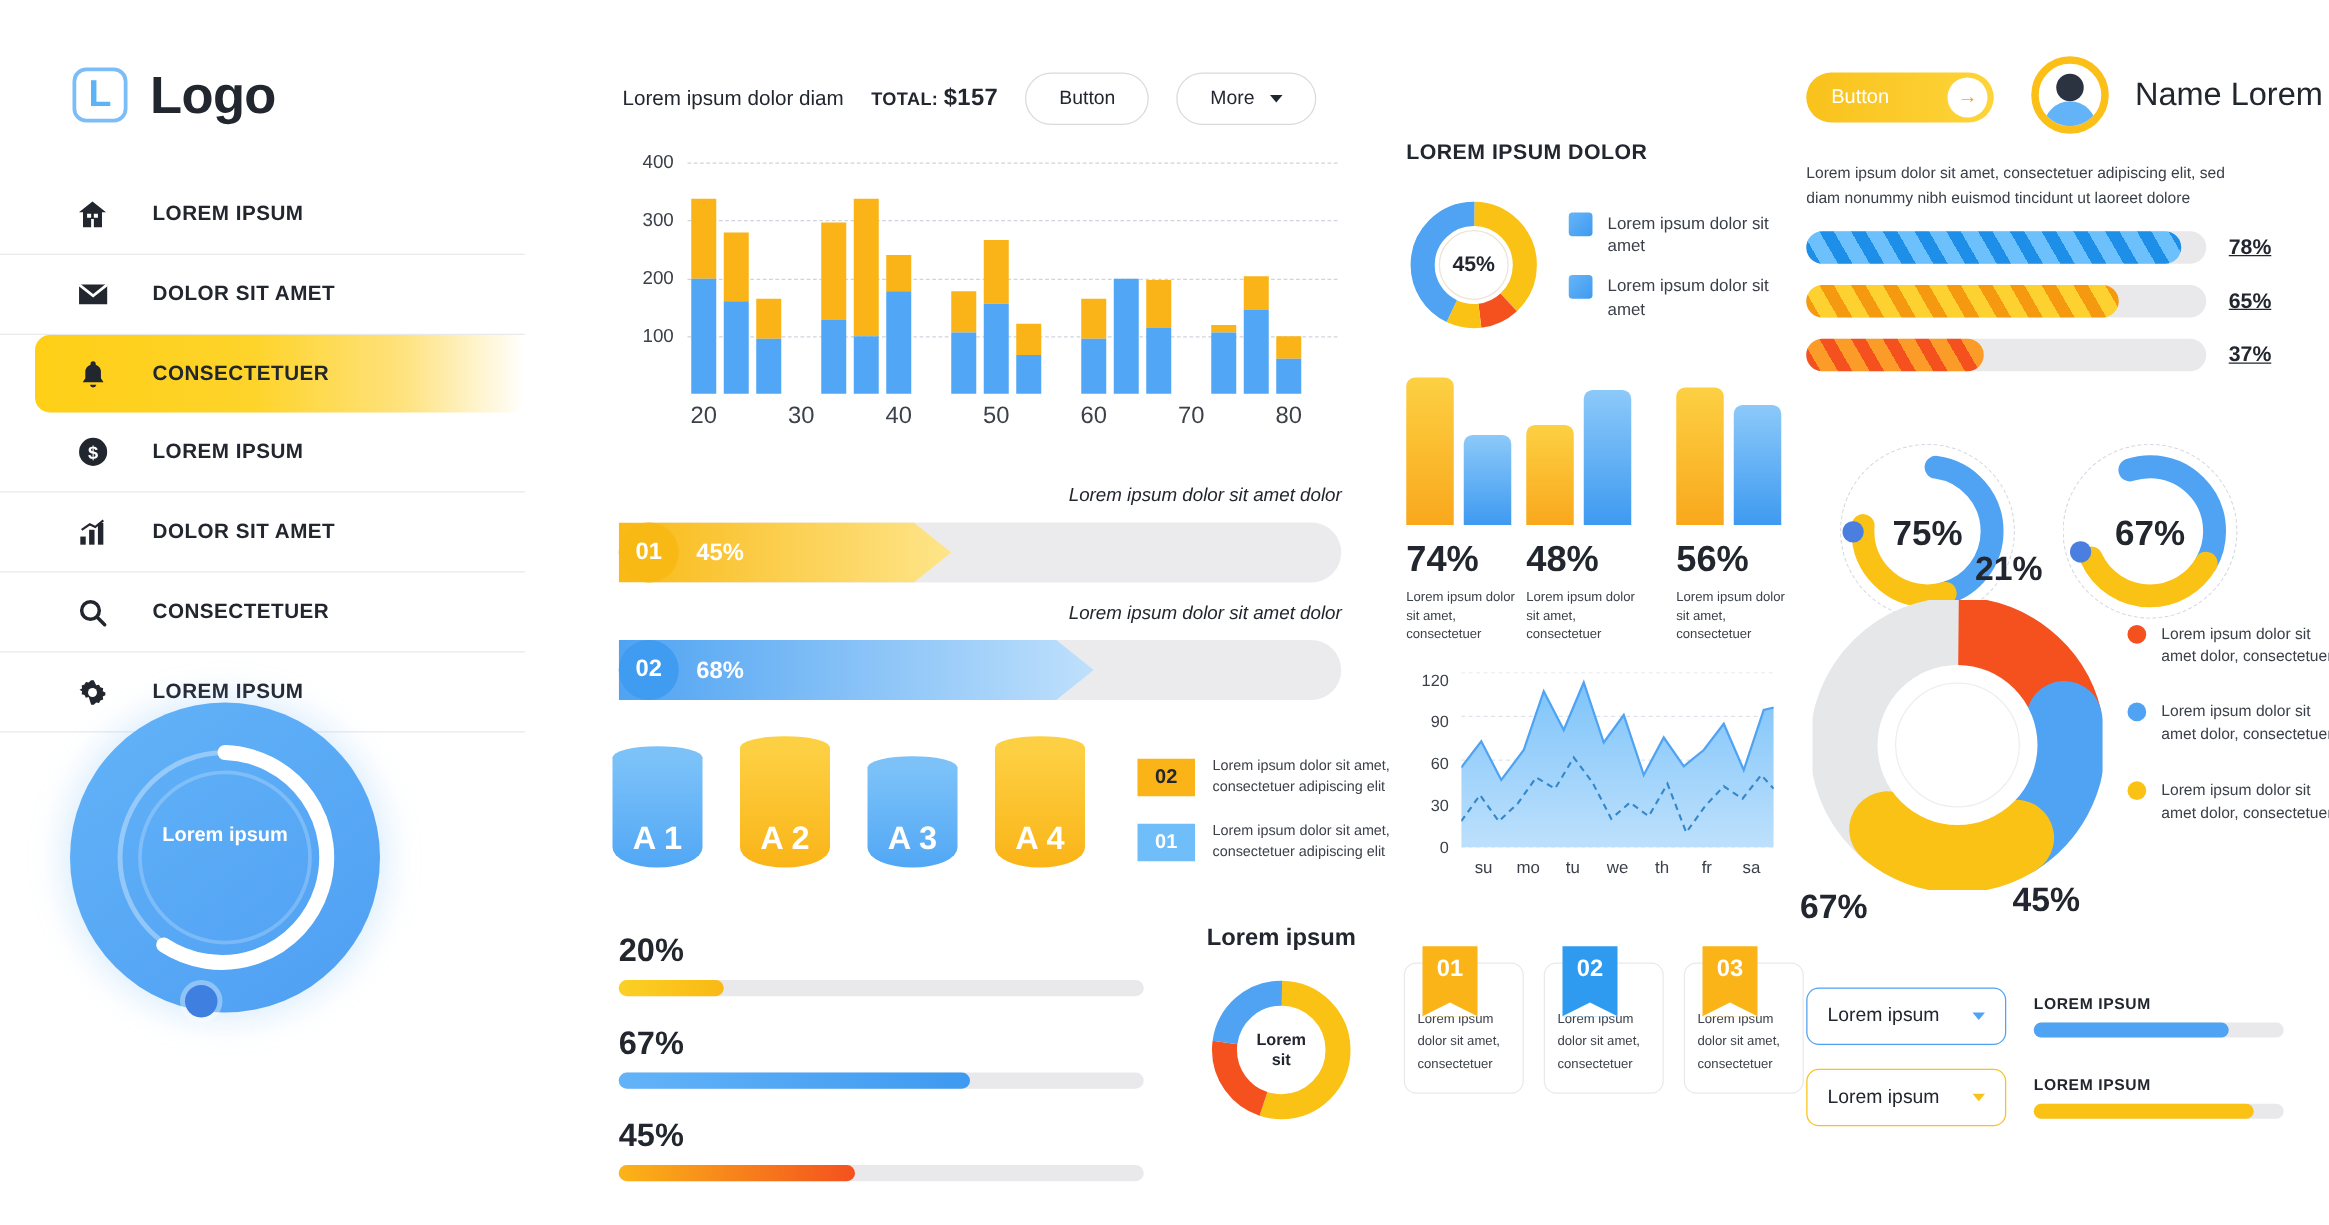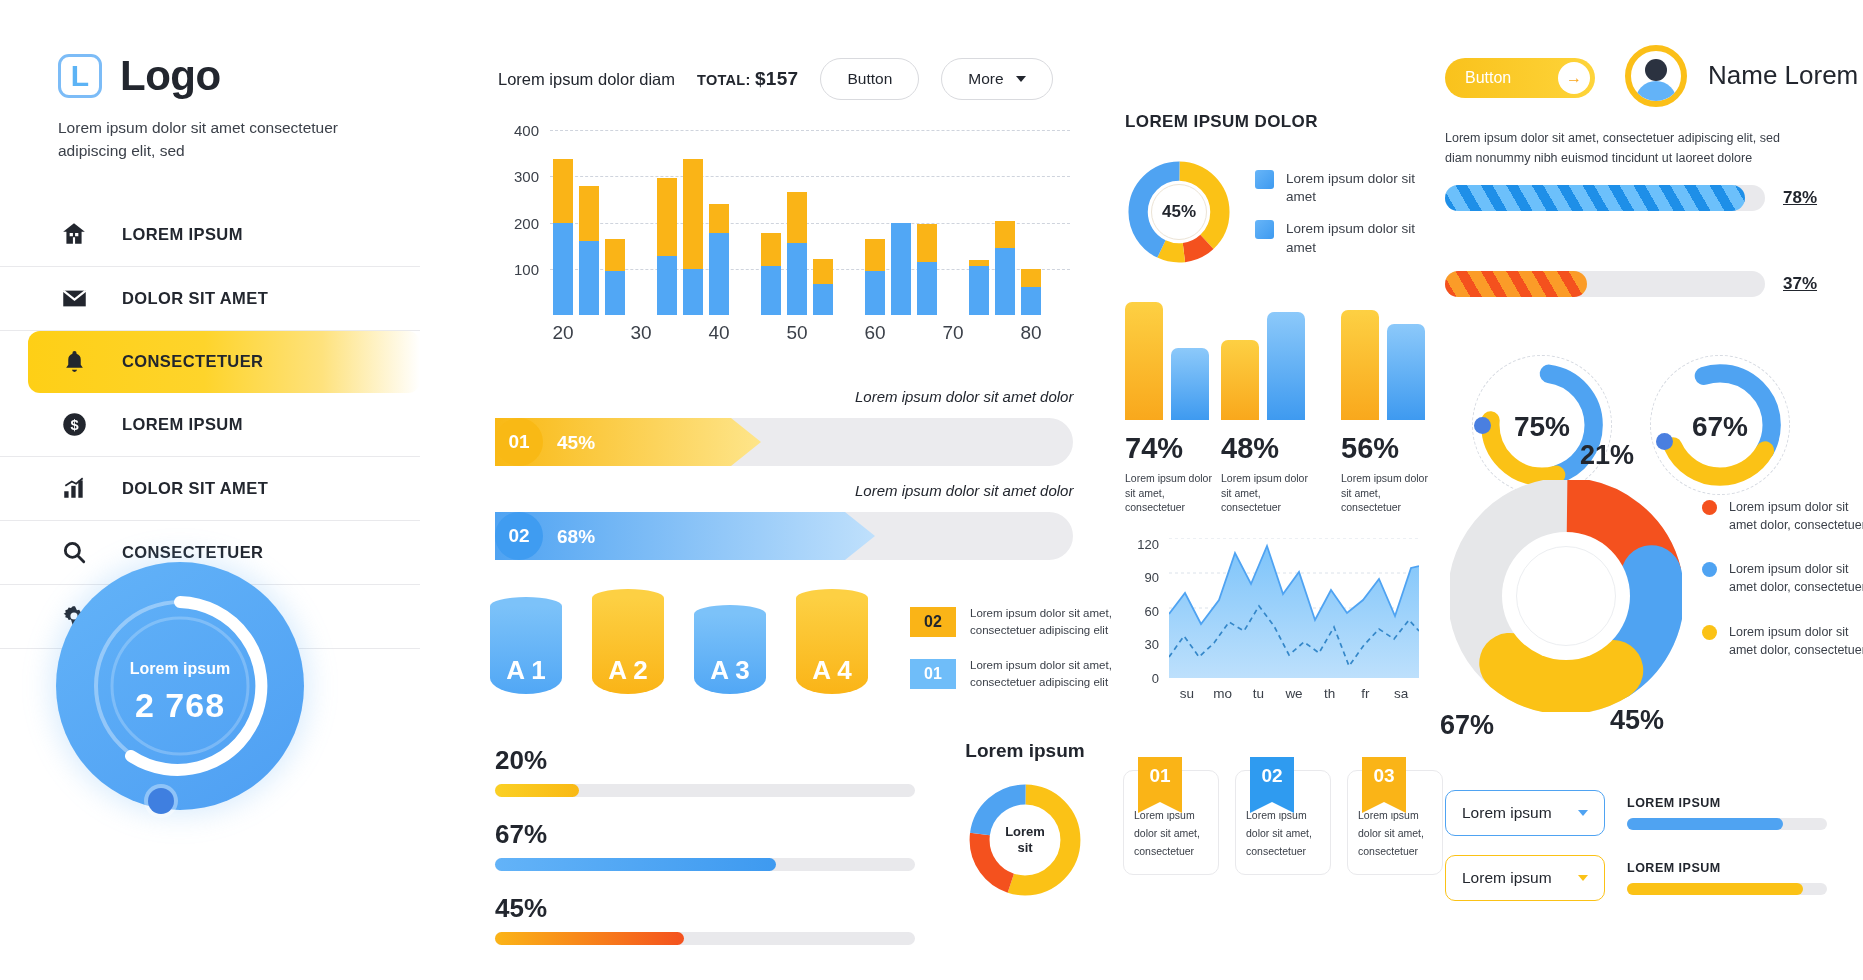--- a/index.html
+++ b/index.html
@@ -200,21 +200,20 @@
 </head>
 <body>
 
 <div class="page">
 
   <div class="sidebar">
     <div class="logo-row">
       <div class="logo-mark">L</div>
       <div class="logo-text">Logo</div>
     </div>
-    <div class="logo-sub">Lorem ipsum dolor sit amet consectetuer adipiscing elit, sed</div>
 
     <div class="nav">
       <div class="nav-item">
         <span class="nav-icon">
           <svg width="26" height="26" viewBox="0 0 24 24" fill="#22262e">
               <path d="M12 2L2 10h3v11h6v-6h2v6h6V10h3L12 2zm-4 9h3v3H8v-3zm5 0h3v3h-3v-3z"></path>
             </svg>
         </span>
         <span class="nav-label">LOREM IPSUM</span>
       </div>
@@ -278,21 +277,20 @@
     <div class="gauge-wrap">
       <div class="gauge-glow"></div>
       <div class="gauge-disc"></div>
       <svg width="248" height="248" style="position:absolute;left:0;top:0">
         <circle cx="124" cy="124" r="84" fill="none" stroke="#ffffff" stroke-opacity="0.35" stroke-width="4"></circle>
         <path d="M124 40 A84 84 0 1 1 75 194" fill="none" stroke="#ffffff" stroke-width="12" stroke-linecap="round"></path>
         <circle cx="124" cy="124" r="68" fill="none" stroke="#ffffff" stroke-opacity="0.22" stroke-width="3"></circle>
       </svg>
       <div class="gauge-inner-text">
         <div class="gauge-cap">Lorem ipsum</div>
-        <div class="gauge-val">2 768</div>
       </div>
       <div class="gauge-dot"></div>
     </div>
   </div>
 
   <div class="col2">
     <div class="c2-head">
       <span class="c2-head-label">Lorem ipsum dolor diam</span>
       <span class="c2-head-total">
         <span>TOTAL:</span>
@@ -640,20 +638,25 @@
     </div>
     <div class="user-name">Name Lorem</div>
 
     <div class="c4-desc">Lorem ipsum dolor sit amet, consectetuer adipiscing elit, sed diam nonummy nibh euismod tincidunt ut laoreet dolore</div>
 
     <div class="stripe-row" style="top:185px;">
       <div class="stripe-track"></div>
       <div class="stripe-fill" style="width:78%;background:repeating-linear-gradient(60deg,#1e8fe8 0 10px,#6cc0fb 10px 22px);"></div>
       <div class="stripe-pct">78%</div>
     </div>
+    <div class="stripe-row" style="top:228px;">
+      <div class="stripe-track"></div>
+      <div class="stripe-fill" style="width:65%;background:repeating-linear-gradient(60deg,#f59a10 0 10px,#fdd130 10px 22px);"></div>
+      <div class="stripe-pct">65%</div>
+    </div>
     <div class="stripe-row" style="top:271px;">
       <div class="stripe-track"></div>
       <div class="stripe-fill" style="width:37%;background:repeating-linear-gradient(60deg,#f4511e 0 10px,#fb9c28 10px 22px);"></div>
       <div class="stripe-pct">37%</div>
     </div>
 
     <div class="ring" style="left:32px; top:355px;">
       <div class="ring-dash"></div>
       <svg width="140" height="140" viewBox="0 0 42 42">
         <circle cx="21" cy="21" r="15.5" fill="none" stroke="#4fa3f2" stroke-width="5.5" stroke-dasharray="45 55" stroke-dashoffset="25" stroke-linecap="round"></circle>

